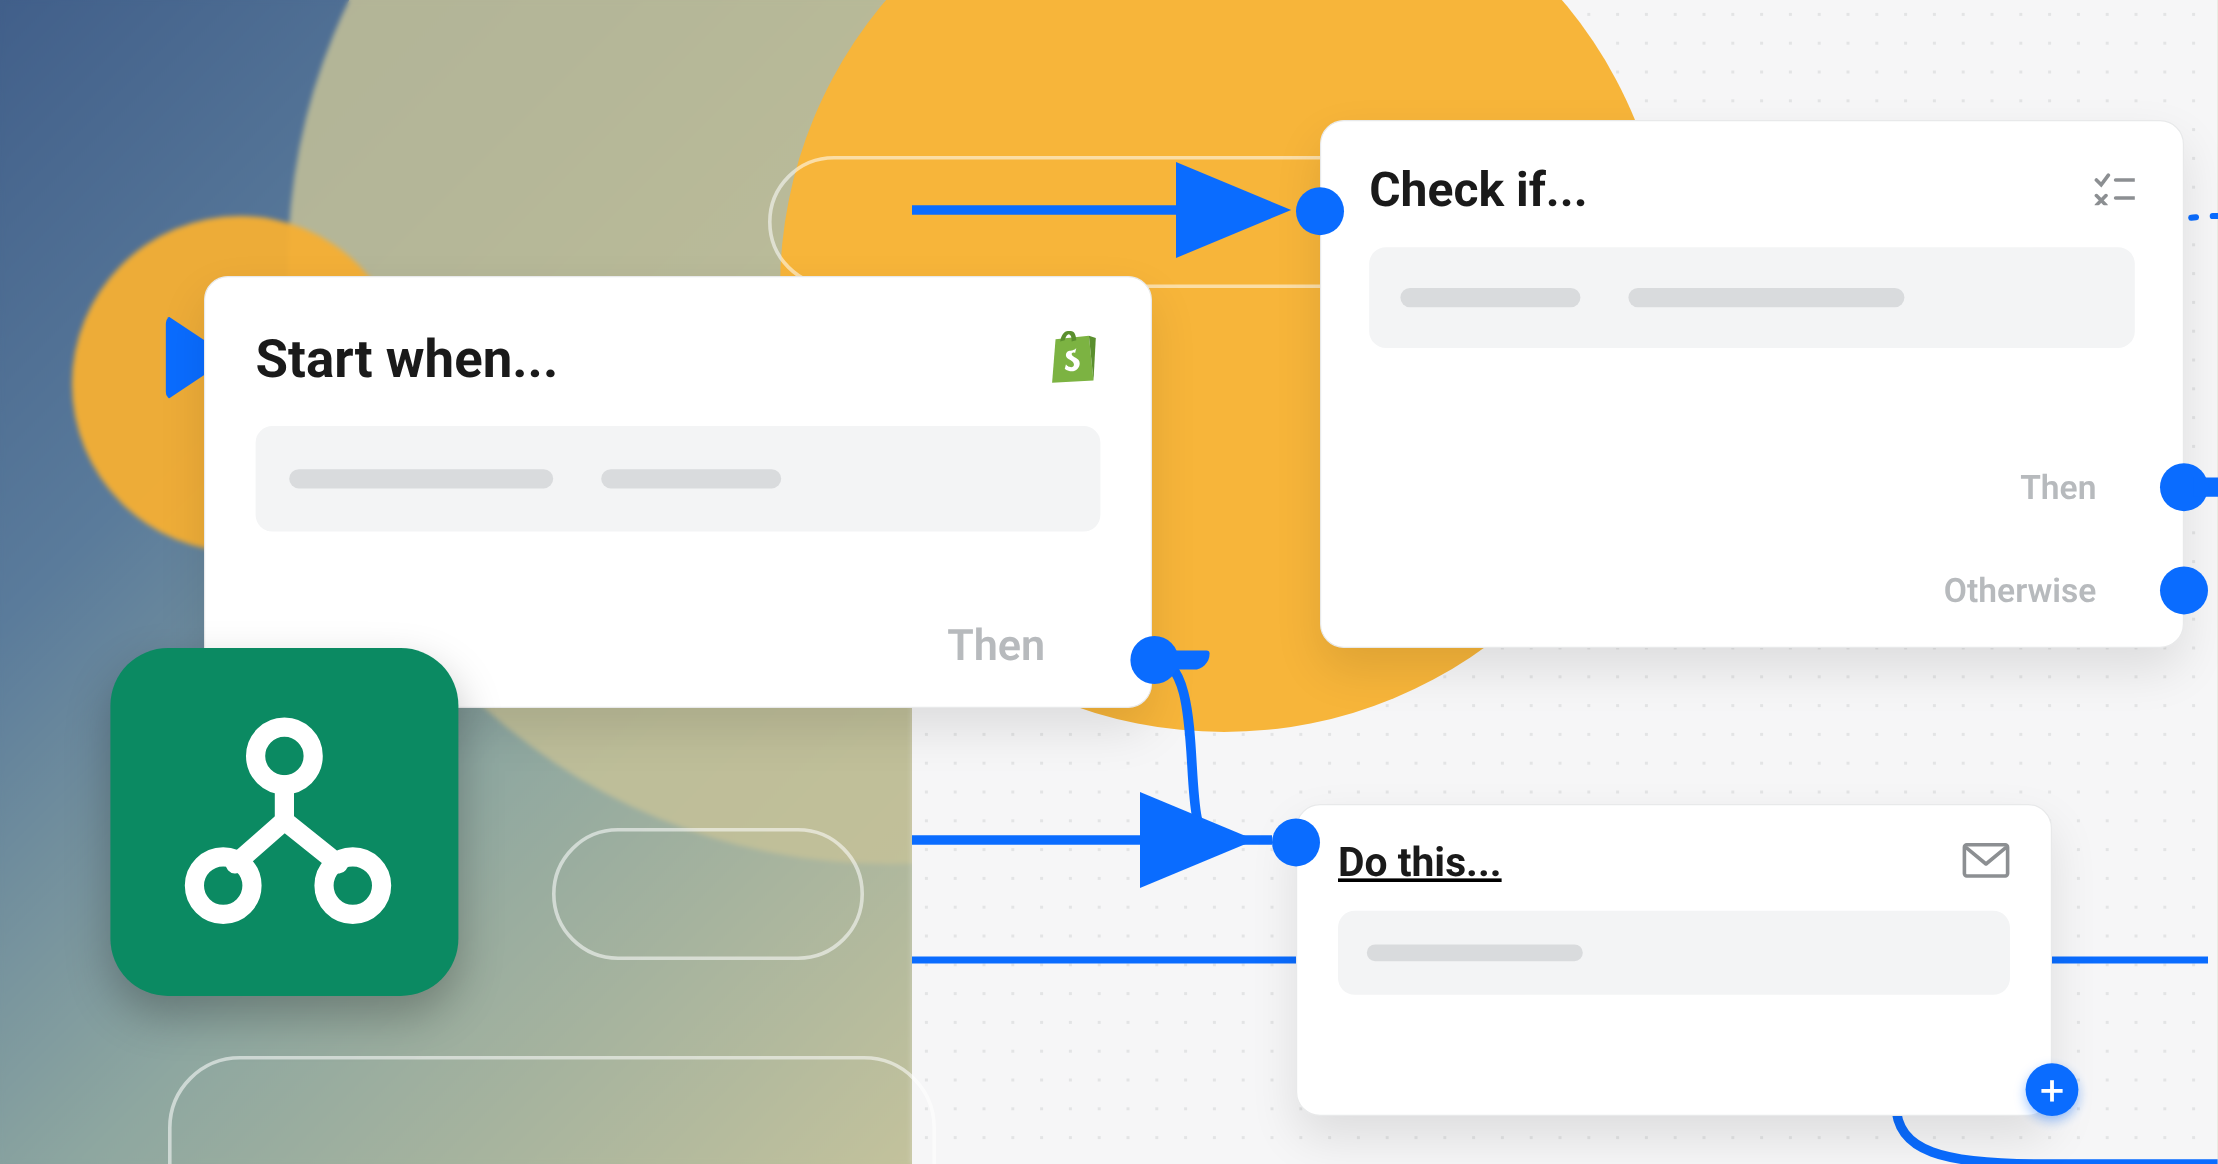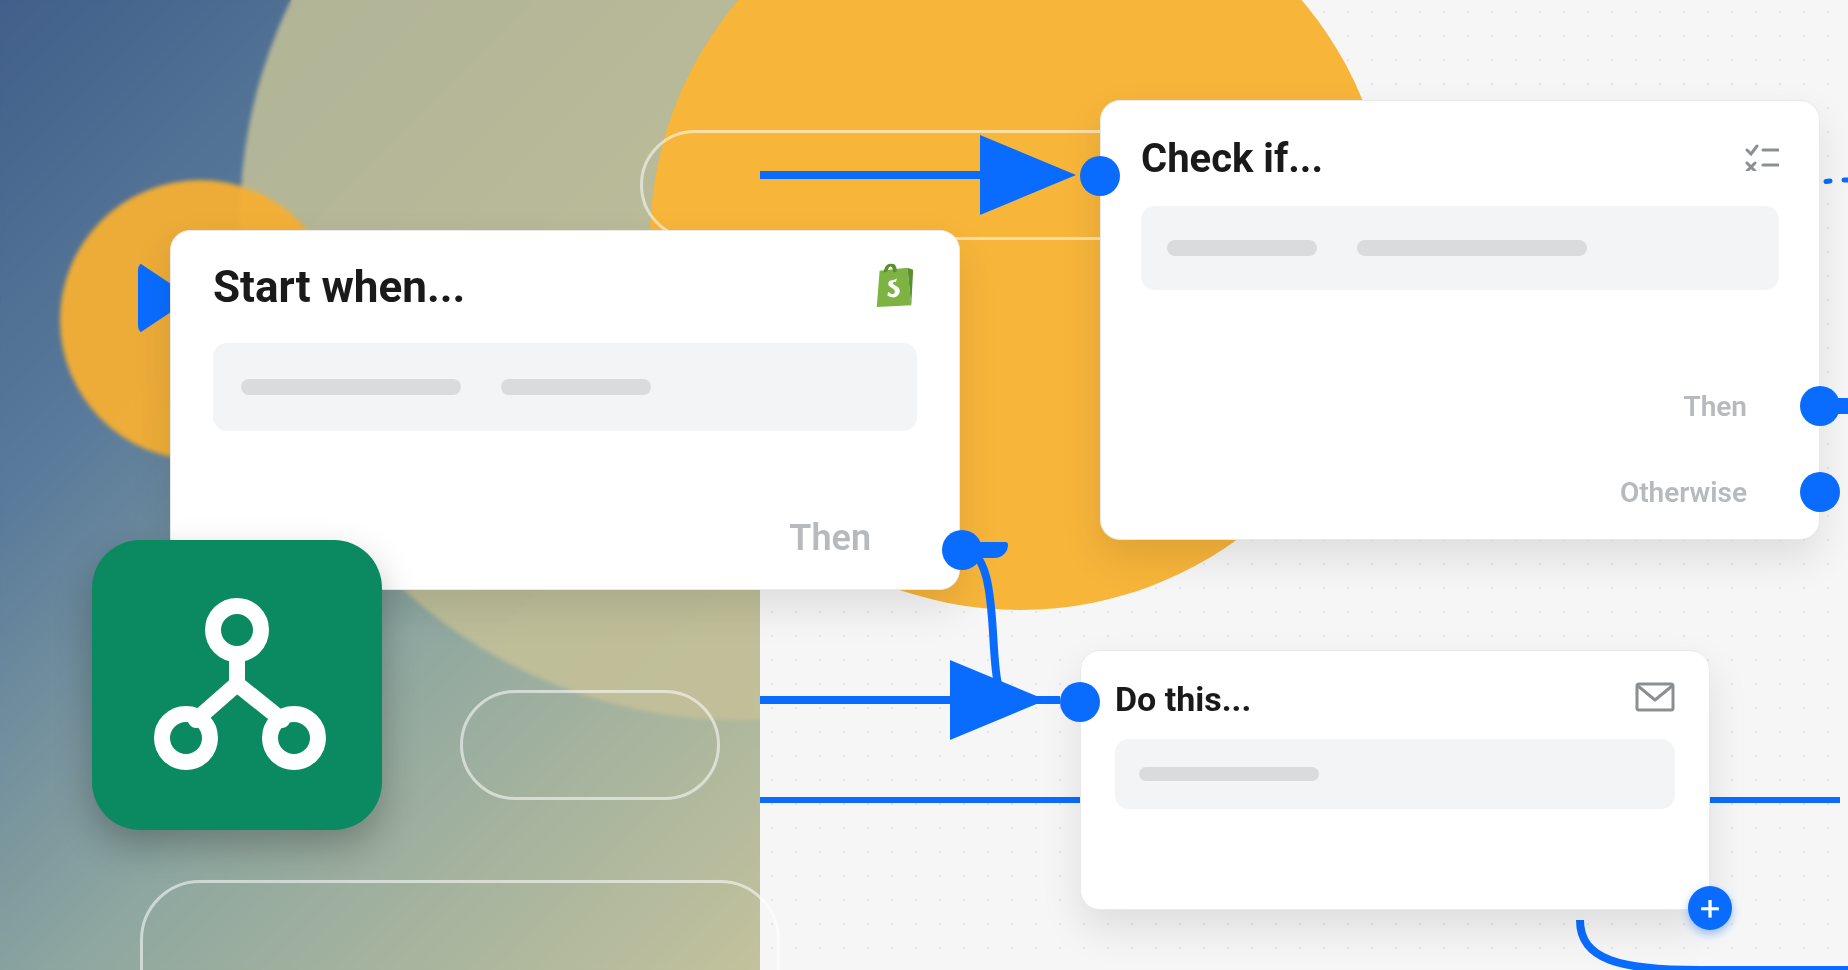--- a/index.html
+++ b/index.html
@@ -61,21 +61,21 @@
     border: 3px solid rgba(255,255,255,0.55);
     border-radius: 60px;
   }
 
   .card {
     position: absolute;
     background: #ffffff;
     border-radius: 20px;
     border: 1px solid #e8e9ea;
     box-shadow: 0 18px 40px rgba(0,0,0,0.10);
-    padding: 28px 42px;
+    padding: 40px 42px;
   }
   .card-title {
     font-size: 44px;
     font-weight: 700;
     color: #1a1a1a;
   }
   .card-sub-title {
     font-size: 34px;
     font-weight: 700;
     color: #1a1a1a;
@@ -248,21 +248,21 @@
       <div class="bar" style="width:150px;"></div>
       <div class="bar" style="width:230px;"></div>
     </div>
     <div style="position:absolute; right:72px; bottom:116px;" class="then-label-sm">Then</div>
     <div style="position:absolute; right:72px; bottom:30px;margin-left:17px;" class="then-label-sm">Otherwise</div>
   </div>
   <div class="port" style="left:1080px; top:156px;"></div>
   <div class="port with-tail" style="left:1800px; top:386px;"></div>
   <div class="port" style="left:1800px; top:472px;"></div>
 
-  <div class="card" style="left:1080px; top:650px; width:630px; height:260px; padding:28px 34px;">
+  <div class="card" style="left:1080px; top:670px; width:630px; height:260px; padding:28px 34px;text-decoration:underline;">
     <div style="display:flex; align-items:center; justify-content:space-between;">
       <div class="card-sub-title">Do this...</div>
       <span>
         <svg class="mail-icon" viewBox="0 0 40 30" fill="none" stroke="currentColor" stroke-width="3" stroke-linejoin="round">
           <rect x="2" y="2" width="36" height="26" rx="2"></rect>
           <path d="M3 4 L20 18 L37 4"></path>
         </svg>
       </span>
     </div>
     <div class="placeholder-block" style="margin-top:20px; padding:28px 24px;">

